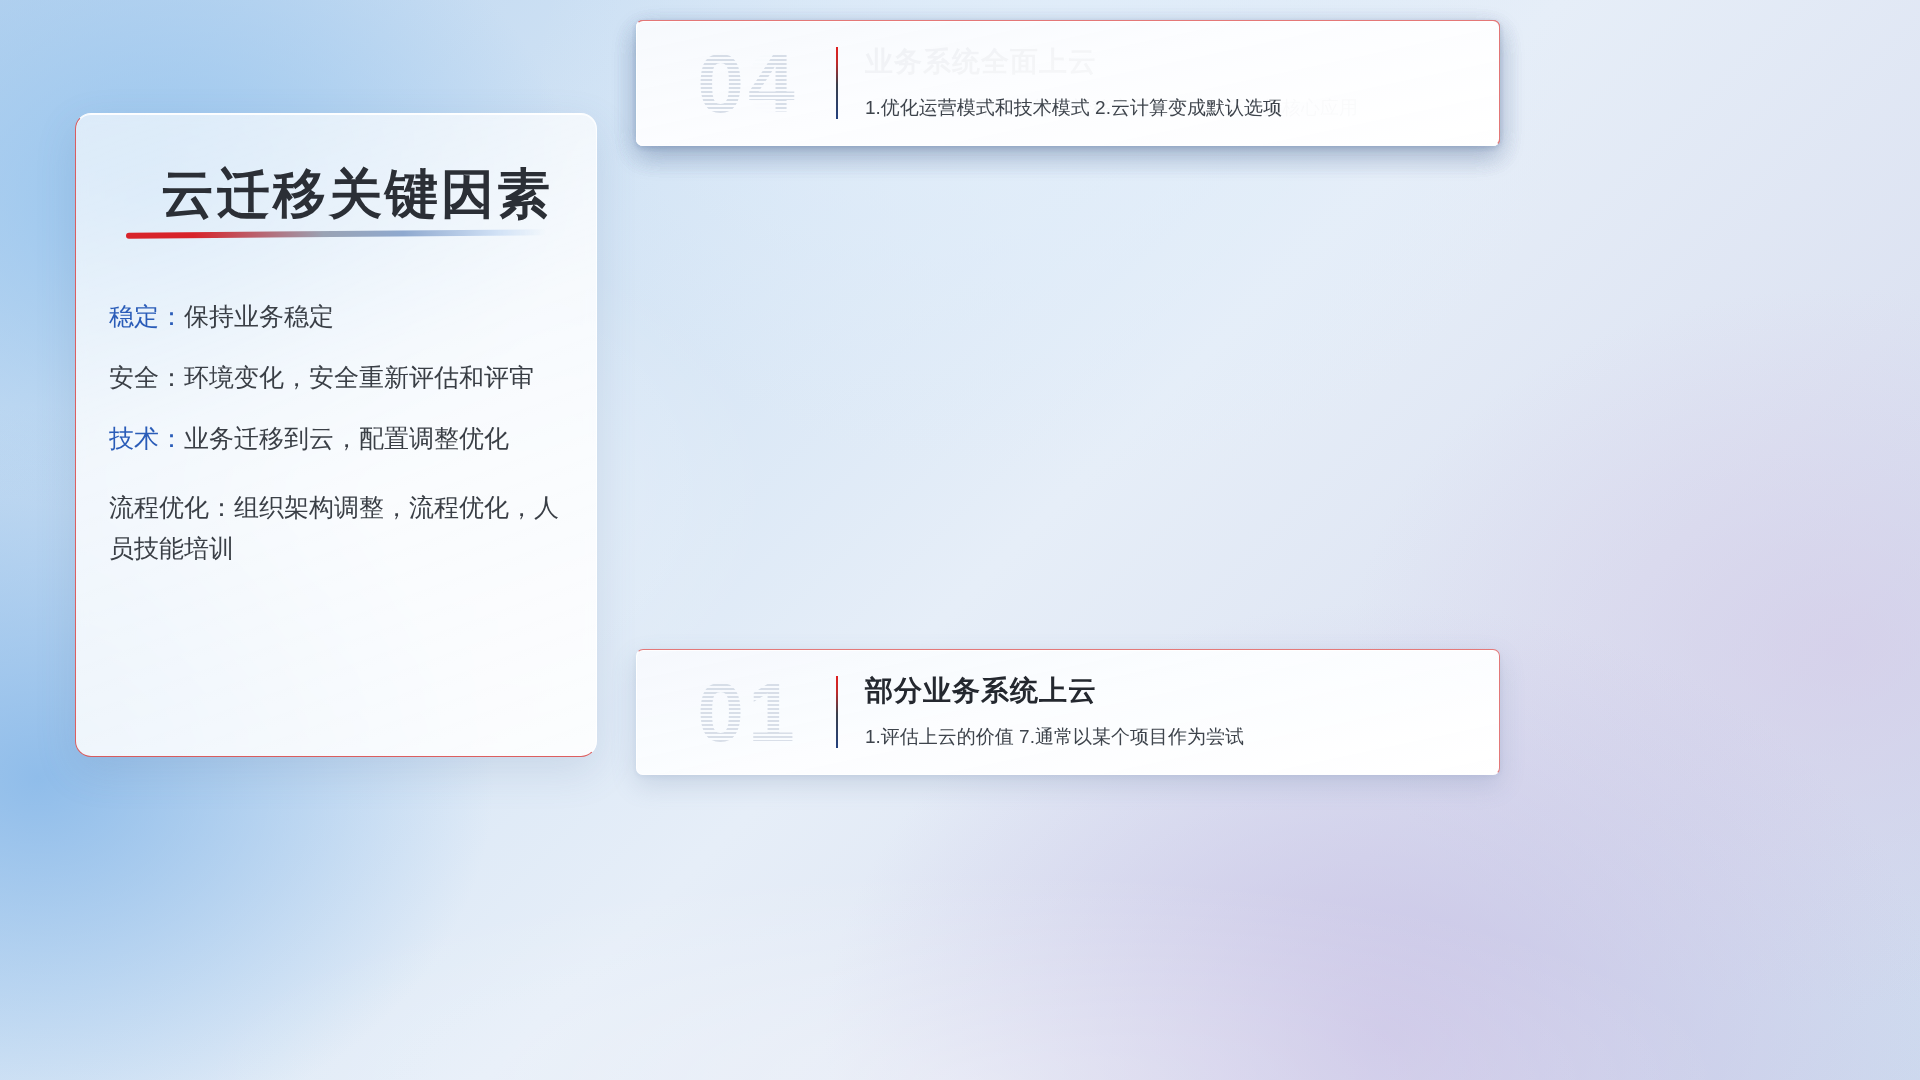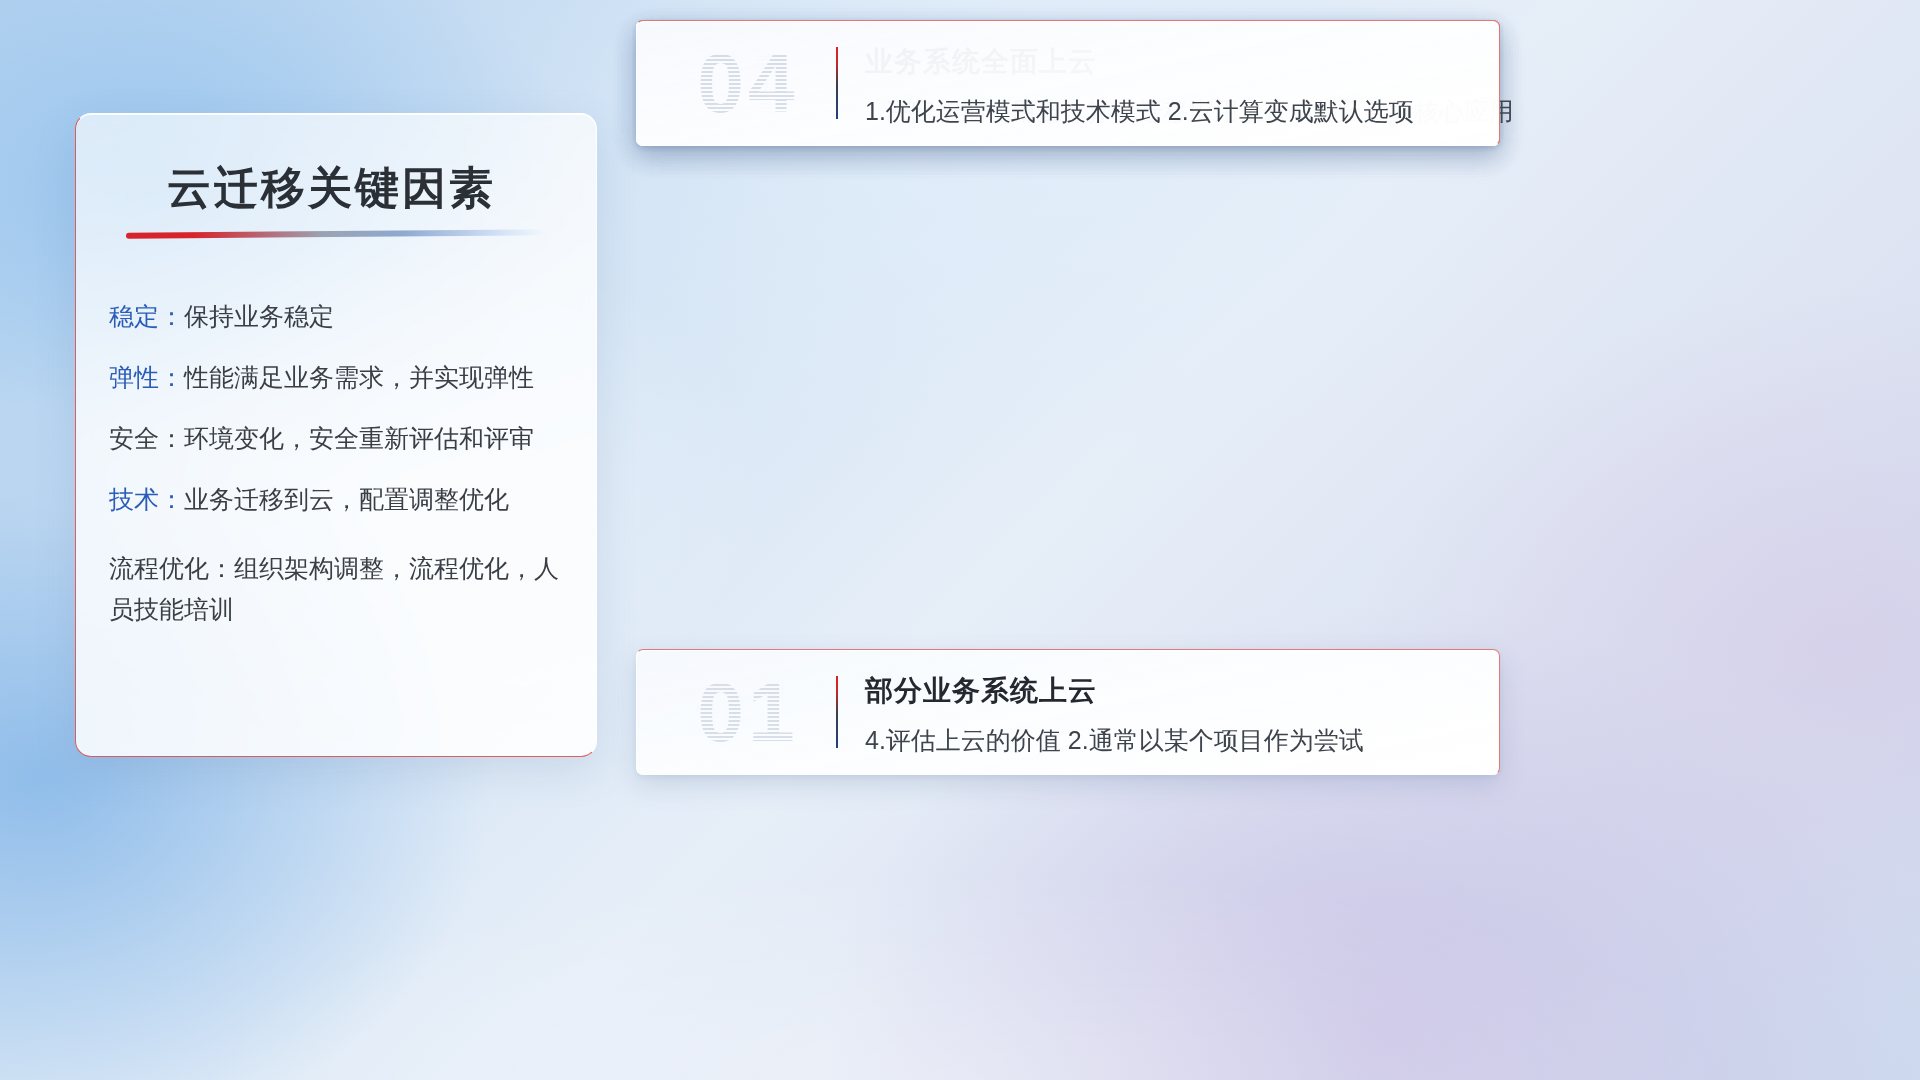--- a/index.html
+++ b/index.html
@@ -31,22 +31,22 @@
     position:absolute;left:75px;top:113px;width:520px;height:642px;
     border-radius:16px;
     background:linear-gradient(160deg, rgba(255,255,255,.62) 0%, rgba(255,255,255,.80) 42%, rgba(255,255,255,.88) 100%);
     border:1px solid rgba(255,255,255,.85);
     border-left:1.6px solid rgba(214,58,58,.80);
     border-bottom:1.6px solid rgba(214,58,58,.80);
     box-shadow:0 14px 40px rgba(90,120,160,.16), inset 0 1px 0 rgba(255,255,255,.9);
     backdrop-filter:blur(6px);
   }
   #left-title{
-    position:absolute;left:91px;top:45px;
-    font-size:44px;font-weight:bold;color:#2b2f36;letter-spacing:3px;
+    position:absolute;left:85px;top:45px;
+    font-size:53px;font-weight:bold;color:#2b2f36;letter-spacing:3px;
     white-space:nowrap;
   }
   #left-rule{
     position:absolute;left:50px;top:117px;width:420px;height:6px;
     background:linear-gradient(90deg,#d8232a 0%,#d8232a 16%,#9aa3b4 47%,#8fa9cf 66%,#cfe0f5 88%,rgba(207,224,245,0) 100%);
     border-radius:3px;
     transform:skewY(-.45deg);
   }
   #left-list{position:absolute;left:33px;top:190px;right:26px;}
   .li{
@@ -85,63 +85,60 @@
     position:absolute;left:199px;top:26px;width:2px;height:72px;
     background:linear-gradient(180deg,#e02020 0%,#c22a2a 22%,#3a3f4a 52%,#23407e 100%);
   }
   .rtitle{
     position:absolute;left:228px;top:22px;
     font-size:28px;font-weight:bold;color:#24282f;letter-spacing:1px;
     white-space:nowrap;
   }
   .rdesc{
     position:absolute;left:228px;top:74px;
-    font-size:25px;color:#3e444c;white-space:nowrap;
+    font-size:19px;color:#3e444c;white-space:nowrap;
   }
 </style>
 </head>
 <body>
 
 <div id="bg"></div>
 <div id="bg2"></div>
 
 <div id="left-card">
   <div id="left-title">云迁移关键因素</div>
   <div id="left-rule"></div>
 
   <div id="left-list">
 
     <div class="li">
       <span class="k">稳定：</span><span>保持业务稳定</span>
     </div>
 
-    <div class="li">
-      <span class="k">弹性：</span><span>性能满足业务需求，并实现弹性</span>
-    </div>
 
     <div class="li">
       <span>安全：</span><span>环境变化，安全重新评估和评审</span>
     </div>
 
     <div class="li">
       <span class="k">技术：</span><span>业务迁移到云，配置调整优化</span>
     </div>
 
     <div class="li wrap">
       <span>流程优化：</span><span>组织架构调整，流程优化，人员技能培训</span>
     </div>
 
   </div>
 </div>
 
 <div class="rcard">
   <div class="bignum">01</div>
   <div class="divider"></div>
   <div class="rtitle">部分业务系统上云</div>
-  <div class="rdesc">4.评估上云的价值   2.通常以某个项目作为尝试</div>
+  <div class="rdesc">1.评估上云的价值   7.通常以某个项目作为尝试</div>
 </div>
 
 <div class="rcard">
   <div class="bignum">02</div>
   <div class="divider"></div>
   <div class="rtitle">部分业务系统上云</div>
   <div class="rdesc">1.采用公有云作为数据中心的延伸   2.建立运营和安全规范</div>
 </div>
 
 <div class="rcard">

